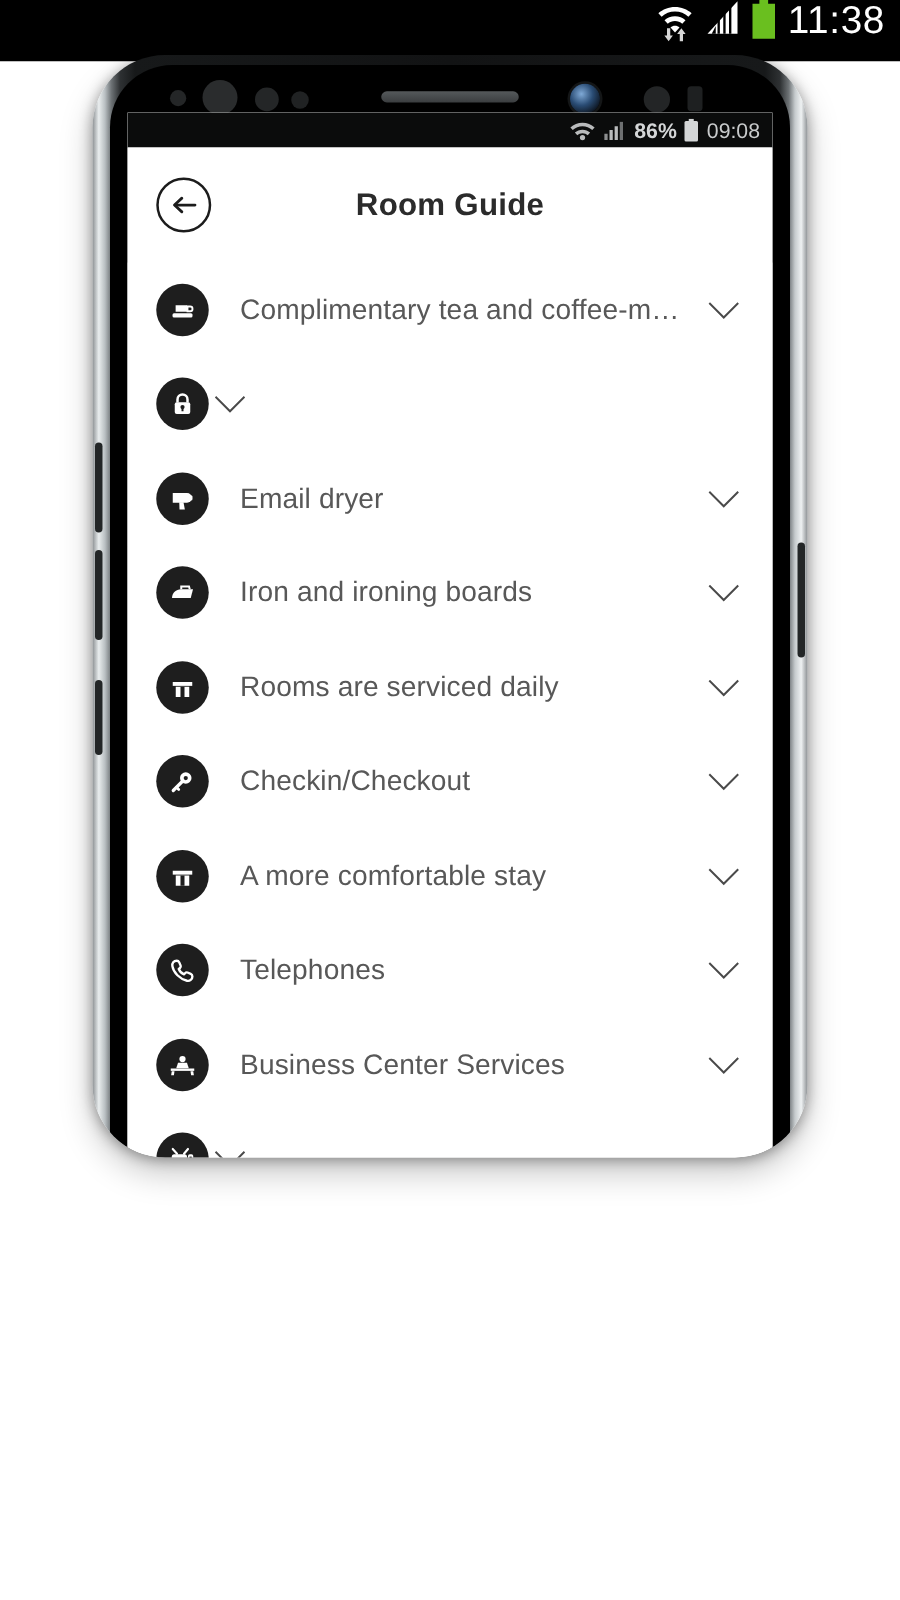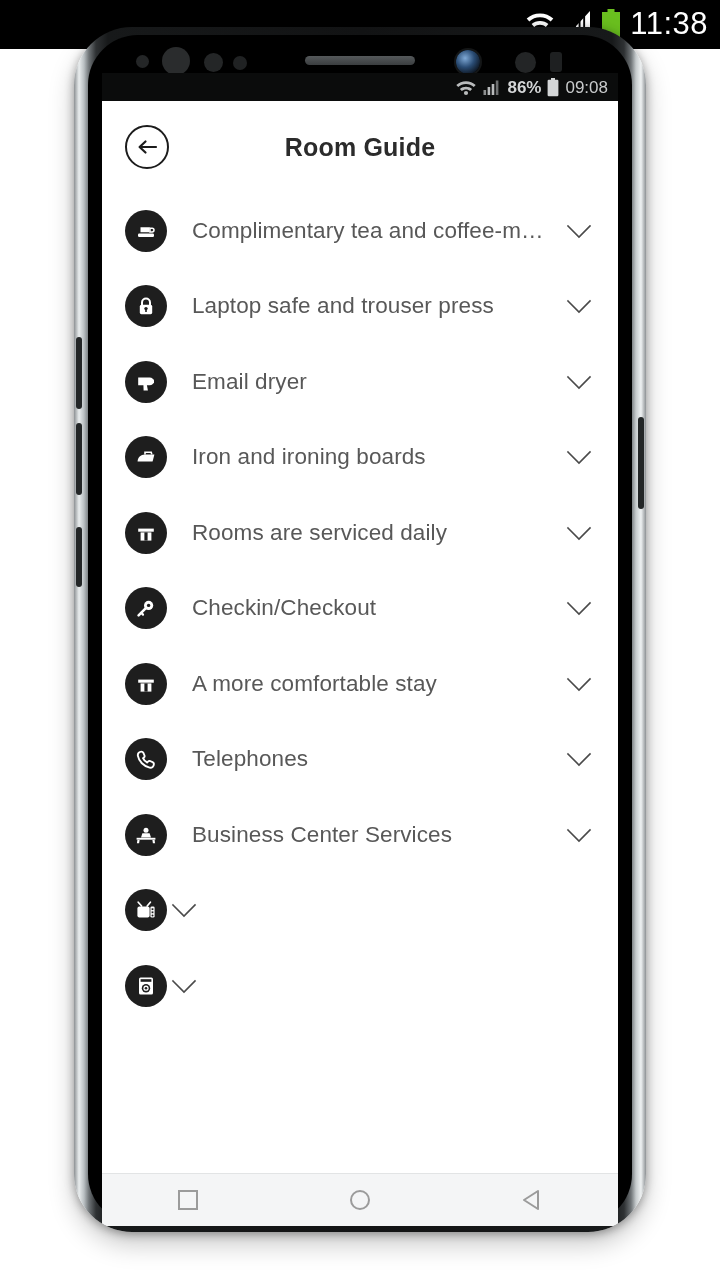--- a/index.html
+++ b/index.html
@@ -7,32 +7,32 @@
     width:720px; height:1280px;
     background:#ffffff;
     font-family:"Liberation Sans", sans-serif;
     overflow:hidden;
   }
   #root { position:relative; width:720px; height:1280px; background:#fff; }
 
   
   .host-statusbar{
     position:absolute; left:0; top:0; width:720px; height:49px;
-    background:#000; display:flex; align-items:center; justify-content:flex-end;
+    background:#000; display:flex; justify-content:flex-end;
     padding-right:12px; gap:9px;
   }
   .host-statusbar .clock{
     color:#fff; font-size:31px; letter-spacing:.5px; line-height:1;
     font-family:"Liberation Sans", sans-serif; padding-bottom:2px;
   }
   .ic { display:block; }
 
   
   .phone{
-    position:absolute; left:74px; top:27px; width:572px; height:1205px;
+    position:absolute; left:74px; top:44px; width:572px; height:882px;
     border-radius:58px;
     background:
       linear-gradient(90deg,
         #8d9194 0px, #e9edee 5px, #b9bfc2 10px, #6e7376 15px,
         #2e3133 22px, #17191a 34px,
         #121314 50%,
         #17191a calc(100% - 34px), #2e3133 calc(100% - 22px),
         #6e7376 calc(100% - 15px), #c6cbcd calc(100% - 10px),
         #eef1f2 calc(100% - 5px), #8d9194 100%);
     box-shadow:0 2px 10px rgba(0,0,0,.35), 0 12px 26px rgba(0,0,0,.22);
@@ -243,21 +243,20 @@
 
         <div class="row">
           <span class="badge">
             <svg class="ic" width="24" height="24" viewBox="0 0 24 24">
               <path d="M8 11V8.6a4 4 0 0 1 8 0V11" fill="none" stroke="#fff" stroke-width="2"></path>
               <rect x="5.8" y="10.8" width="12.4" height="9.4" rx="1.6" fill="#fff"></rect>
               <circle cx="12" cy="14.6" r="1.7" fill="#1e1e1e"></circle>
               <rect x="11.2" y="14.6" width="1.6" height="3.4" fill="#1e1e1e"></rect>
             </svg>
           </span>
-          <span class="label">Laptop safe and trouser press</span>
           <span class="chev">
             <svg class="ic" width="34" height="34" viewBox="0 0 34 34">
                 <path d="M6 12 L17 23 L28 12" stroke="#4a4a4a" stroke-width="1.6" fill="none" stroke-linecap="square"></path>
               </svg>
           </span>
         </div>
 
         <div class="row">
           <span class="badge">
             <svg class="ic" width="24" height="24" viewBox="0 0 24 24">

